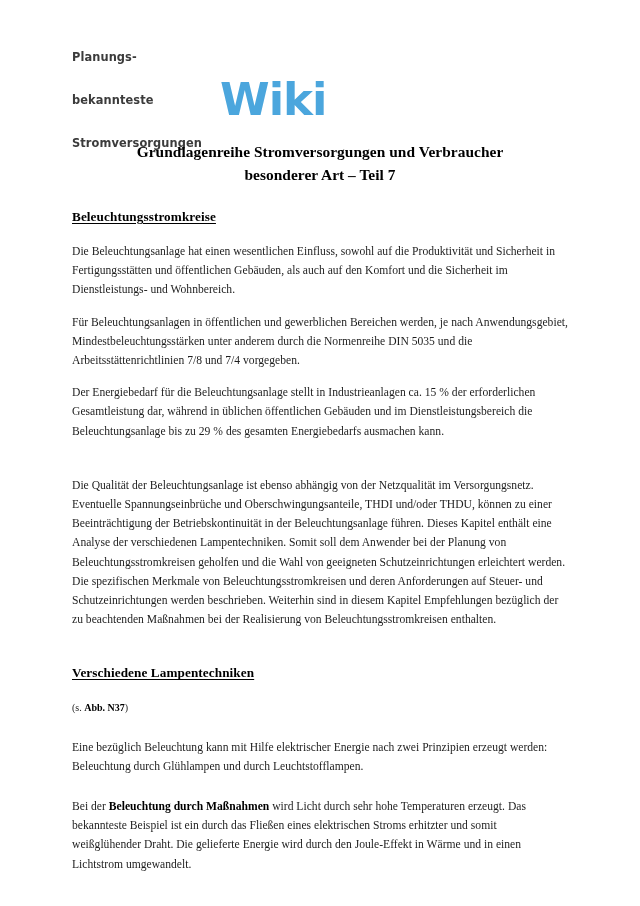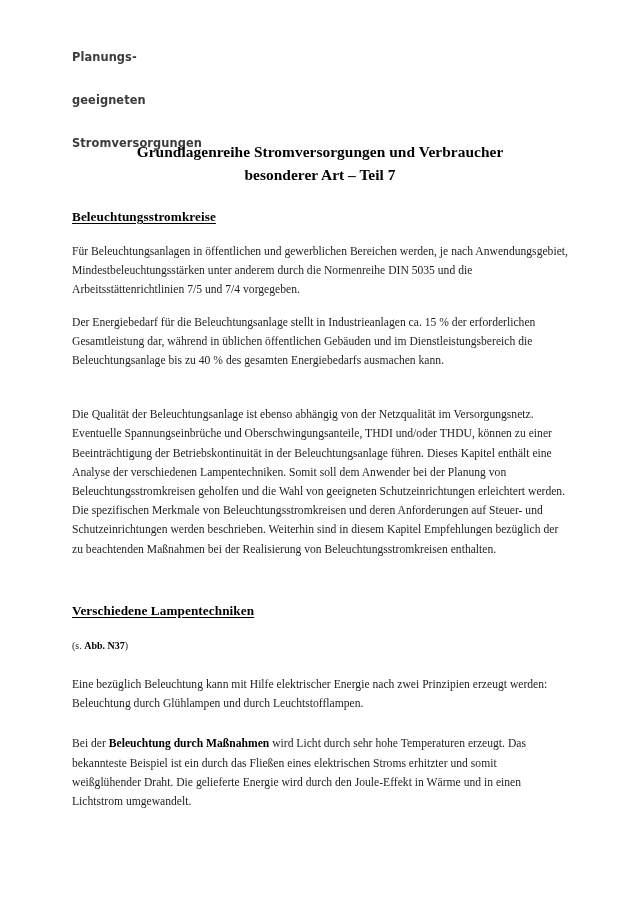--- a/index.html
+++ b/index.html
@@ -81,21 +81,21 @@
     margin: 0 0 16px 0;
     font-size: 13.2px;
     line-height: 18px;
     font-weight: 700;
     color: #000000;
     text-decoration: underline;
     text-underline-offset: 2px;
     letter-spacing: 0.1px;
   }
   h2.section-heading.second {
-    margin-top: 8px;
+    margin-top: 0;
   }
 
   p.body-text {
     margin: 0 0 13px 0;
     font-size: 11.6px;
     line-height: 19.2px;
     color: #1d1d1d;
     text-align: left;
     letter-spacing: 0.01px;
   }
@@ -113,36 +113,38 @@
   .note-line b { font-weight: 700; color: #000; }
 </style>
 </head>
 <body>
 
 <div class="page">
 
   <div class="masthead">
     <div class="logo-wordmark">
       <span>Planungs-</span>
-      <span>geeigneten</span>
+      <span>bekannteste</span>
       <span>Stromversorgungen</span>
     </div>
+    <div class="logo-wiki">Wiki</div>
   </div>
 
   <div class="doc-title">
     <span class="line">Grundlagenreihe Stromversorgungen und Verbraucher</span>
     <span class="line">besonderer Art – Teil 7</span>
   </div>
 
   <div class="content">
 
     <h2 class="section-heading">Beleuchtungsstromkreise</h2>
 
-    <p class="body-text">Für Beleuchtungsanlagen in öffentlichen und gewerblichen Bereichen werden, je nach Anwendungsgebiet, Mindestbeleuchtungsstärken unter anderem durch die Normenreihe DIN 5035 und die Arbeitsstättenrichtlinien 7/5 und 7/4 vorgegeben.</p>
-    <p class="body-text">Der Energiebedarf für die Beleuchtungsanlage stellt in Industrieanlagen ca. 15 % der erforderlichen Gesamtleistung dar, während in üblichen öffentlichen Gebäuden und im Dienstleistungsbereich die Beleuchtungsanlage bis zu 40 % des gesamten Energiebedarfs ausmachen kann.</p>
+    <p class="body-text">Die Beleuchtungsanlage hat einen wesentlichen Einfluss, sowohl auf die Produktivität und Sicherheit in Fertigungsstätten und öffentlichen Gebäuden, als auch auf den Komfort und die Sicherheit im Dienstleistungs- und Wohnbereich.</p>
+    <p class="body-text">Für Beleuchtungsanlagen in öffentlichen und gewerblichen Bereichen werden, je nach Anwendungsgebiet, Mindestbeleuchtungsstärken unter anderem durch die Normenreihe DIN 5035 und die Arbeitsstättenrichtlinien 7/8 und 7/4 vorgegeben.</p>
+    <p class="body-text">Der Energiebedarf für die Beleuchtungsanlage stellt in Industrieanlagen ca. 15 % der erforderlichen Gesamtleistung dar, während in üblichen öffentlichen Gebäuden und im Dienstleistungsbereich die Beleuchtungsanlage bis zu 29 % des gesamten Energiebedarfs ausmachen kann.</p>
 
     <div class="spacer-lg"></div>
 
     <p class="body-text">Die Qualität der Beleuchtungsanlage ist ebenso abhängig von der Netzqualität im Versorgungsnetz. Eventuelle Spannungseinbrüche und Oberschwingungsanteile, THDI und/oder THDU, können zu einer Beeinträchtigung der Betriebskontinuität in der Beleuchtungsanlage führen. Dieses Kapitel enthält eine Analyse der verschiedenen Lampentechniken. Somit soll dem Anwender bei der Planung von Beleuchtungsstromkreisen geholfen und die Wahl von geeigneten Schutzeinrichtungen erleichtert werden. Die spezifischen Merkmale von Beleuchtungsstromkreisen und deren Anforderungen auf Steuer- und Schutzeinrichtungen werden beschrieben. Weiterhin sind in diesem Kapitel Empfehlungen bezüglich der zu beachtenden Maßnahmen bei der Realisierung von Beleuchtungsstromkreisen enthalten.</p>
 
     <div class="spacer-lg"></div>
 
     <h2 class="section-heading second">Verschiedene Lampentechniken</h2>
 
     <p class="note-line"><span>(s. </span><b>Abb. N37</b><span>)</span></p>

